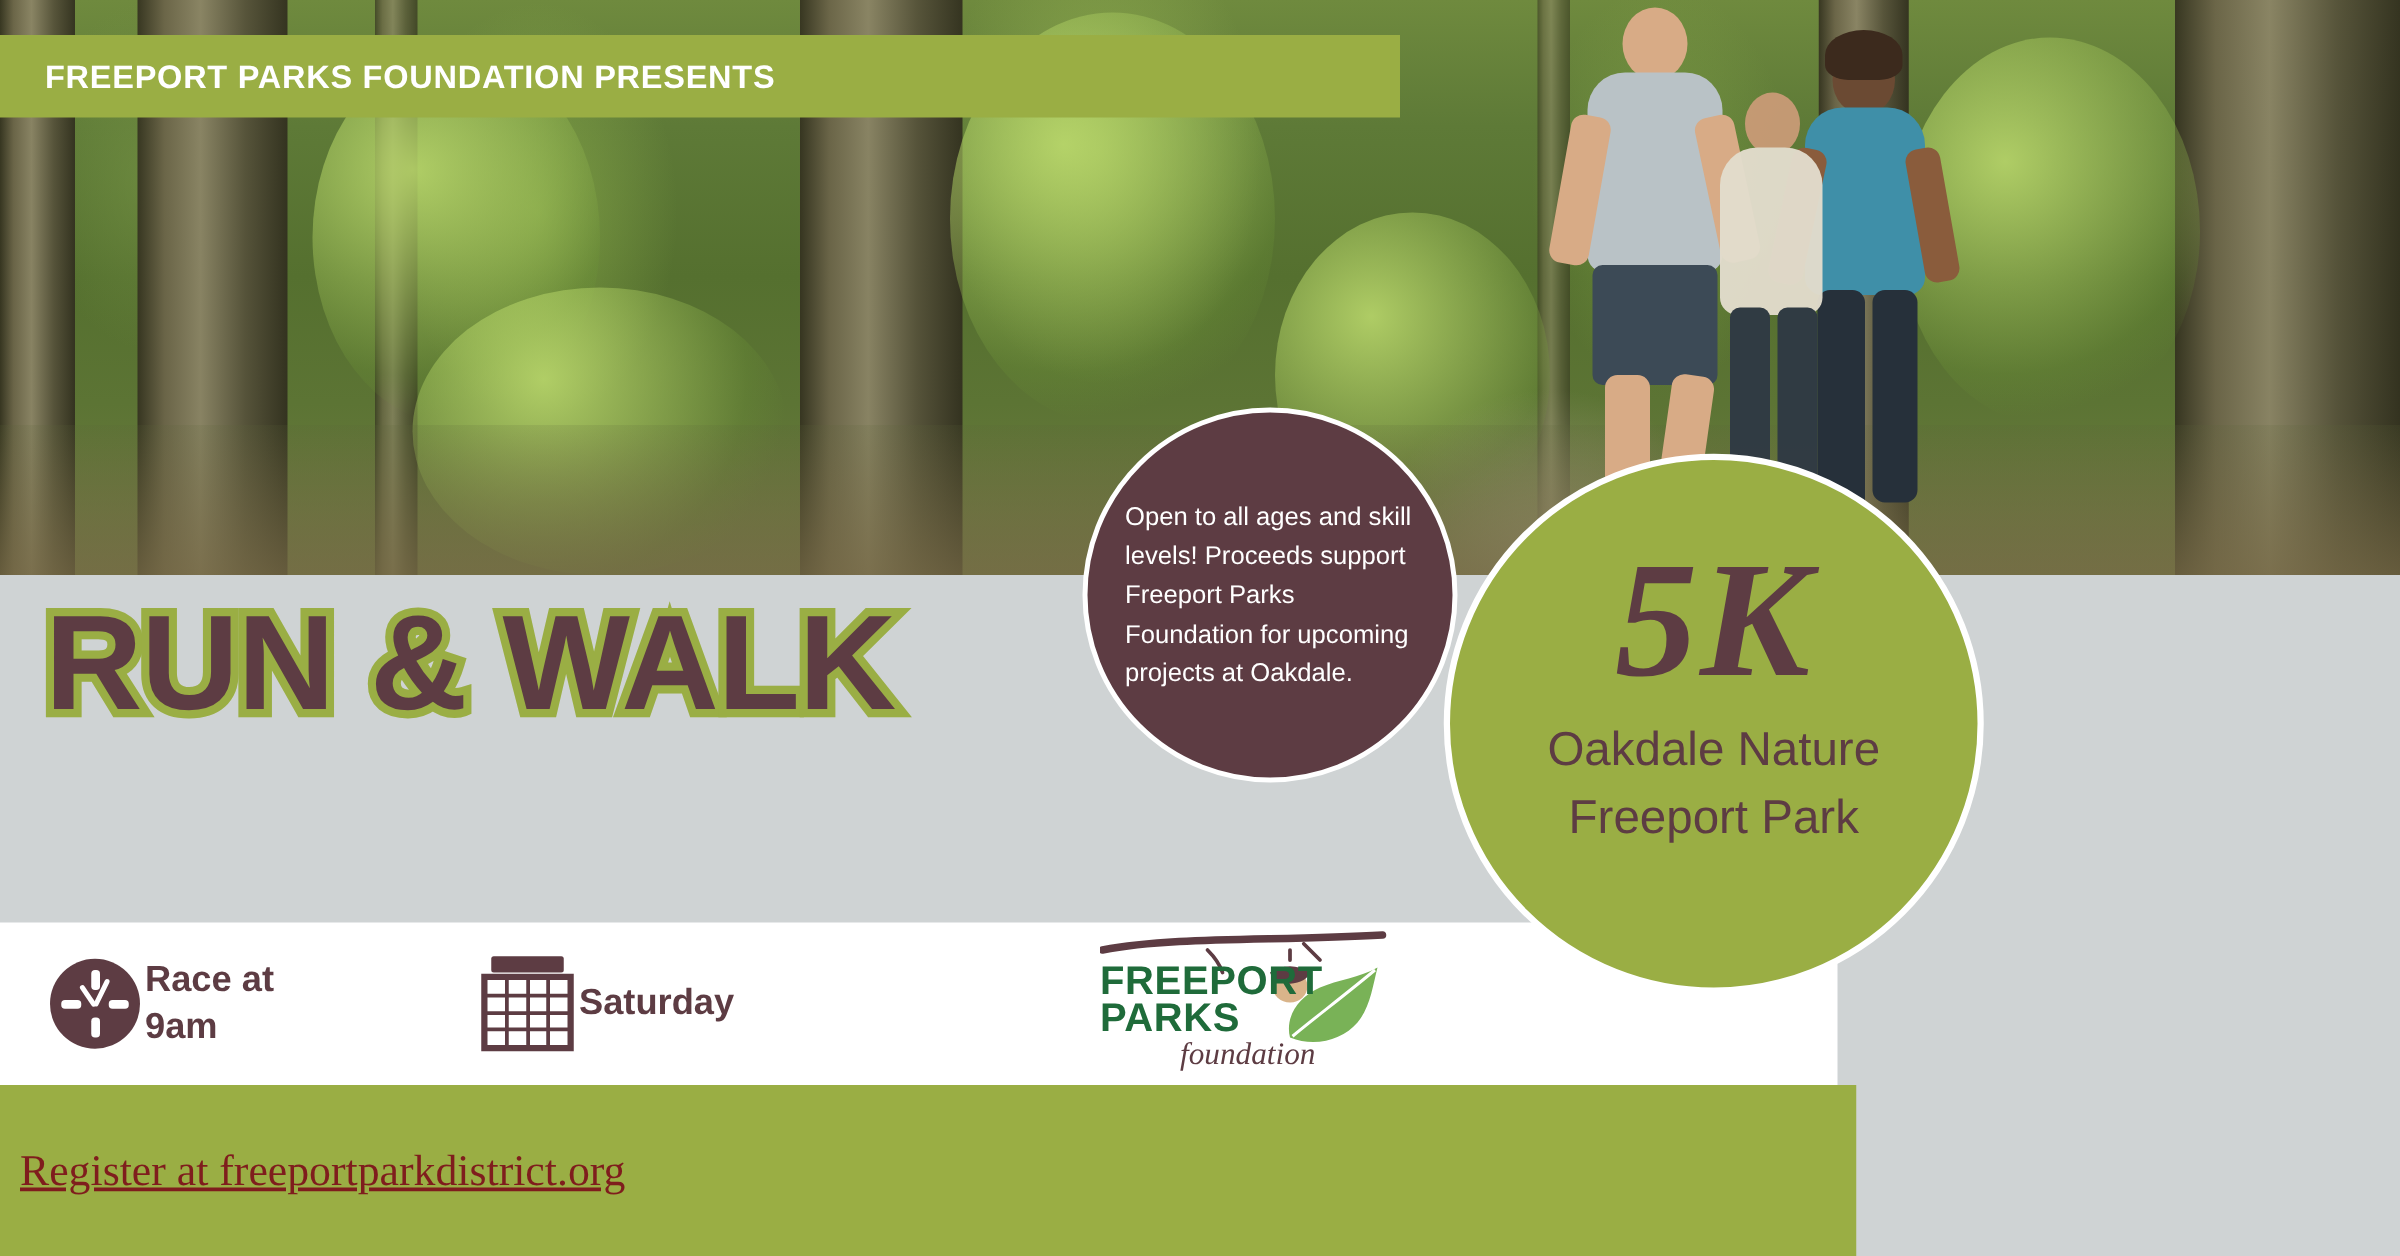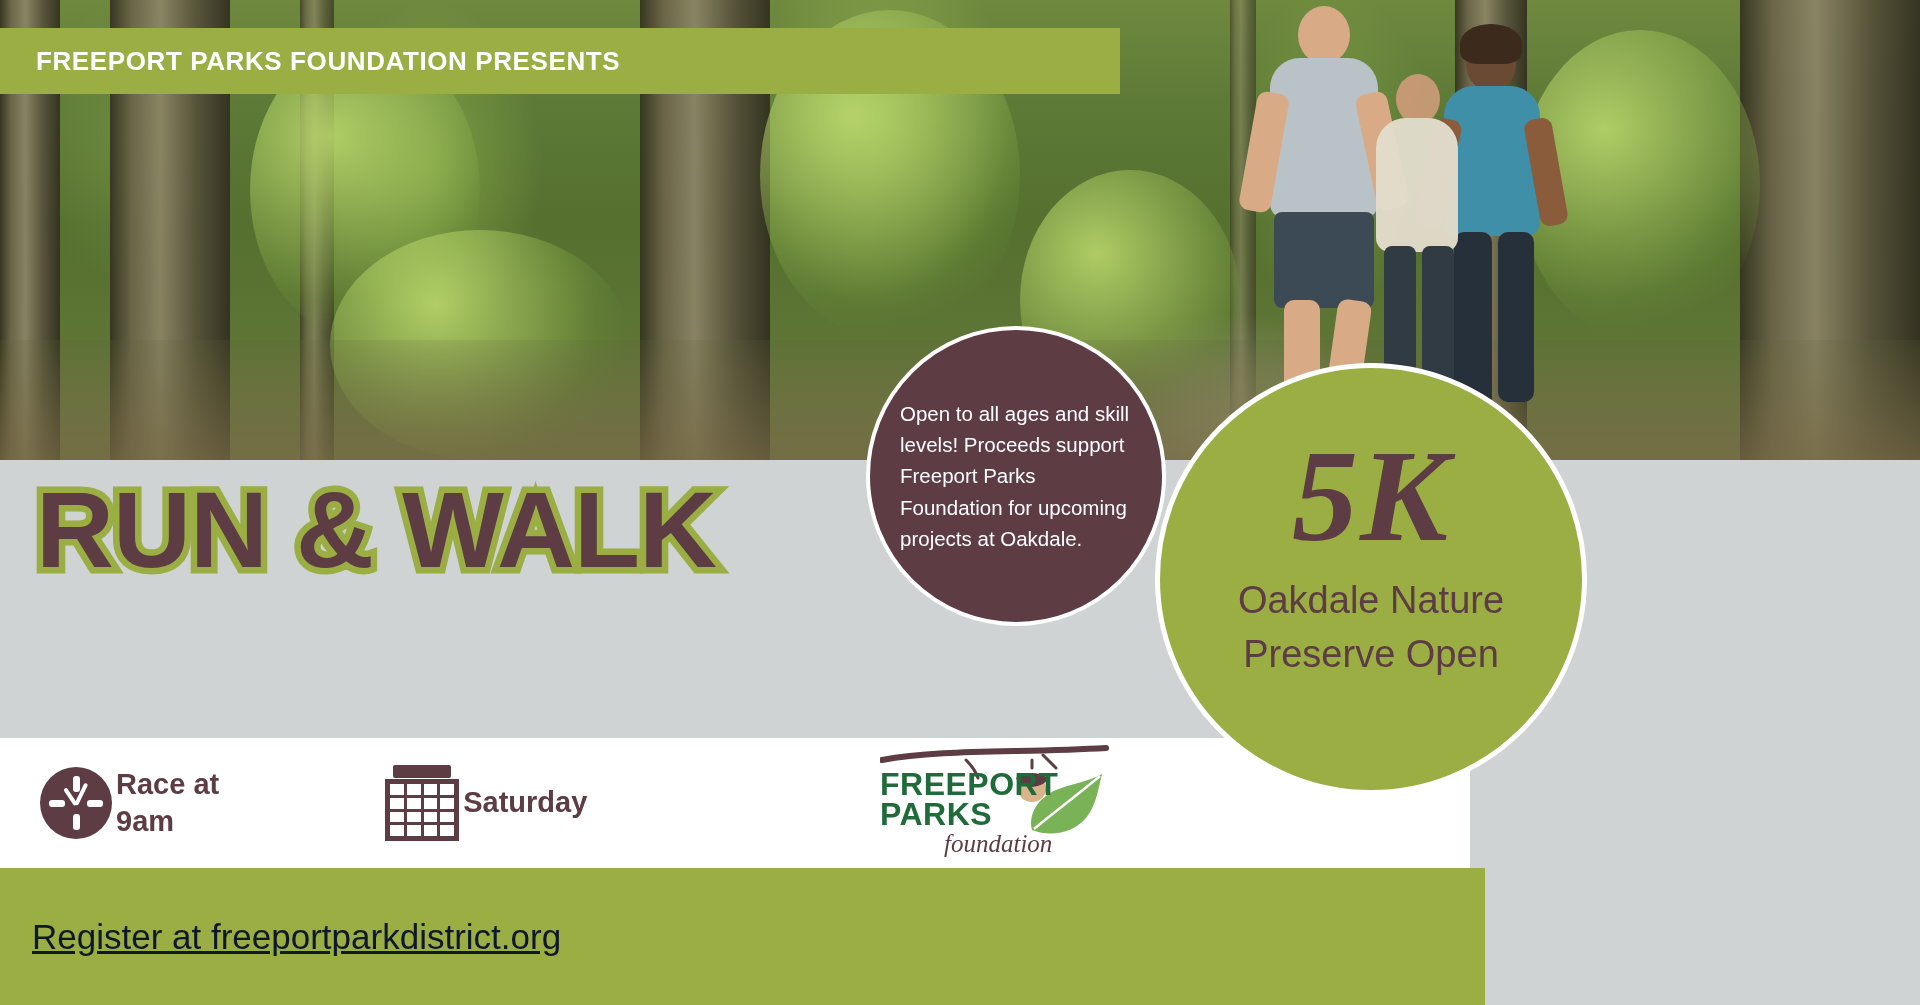--- a/index.html
+++ b/index.html
@@ -156,23 +156,23 @@
     color:#5d3c43; font-size:38px; line-height:1.42; margin-top:12px;
     font-family:"Liberation Sans", sans-serif;
   }
 
   
   .footer-bar{
     position:absolute; left:0; top:868px; width:1485px; height:137px;
     background:#9aae44; display:flex; align-items:center; z-index:2;
   }
   .reg-link{
-    color:#0f172a; font-size:35px; text-decoration:underline;
-    padding-left:32px; white-space:nowrap;
-    font-family:Liberation Sans, sans-serif;
+    color:#7f1d1d; font-size:35px; text-decoration:underline;
+    padding-left:16px; white-space:nowrap;
+    font-family:Liberation Serif, serif;
   }
   .price-block{ margin-left:68px; }
   .price-line{
     color:#ffffff; font-size:33px; letter-spacing:3.2px;
     line-height:1.42; white-space:nowrap;
     font-family:"Liberation Sans", sans-serif;
   }
 </style>
 </head>
 <body>
@@ -252,21 +252,21 @@
 <div class="maroon-circle">
   <p>Open to all ages and skill levels!
 Proceeds support Freeport Parks Foundation
 for upcoming projects at Oakdale.</p>
 </div>
 
 <div class="green-circle">
   <div class="gc-5k">5K</div>
   <div class="gc-loc">
     <div>Oakdale Nature</div>
-    <div>Preserve Open</div>
+    <div>Freeport Park</div>
   </div>
 </div>
 
 <div class="info-bar">
 
   <div class="info-item clock">
     <div class="clock-ic">
       <span class="tk tk-t"></span>
         <span class="tk tk-b"></span>
       <span class="tk tk-l"></span>

